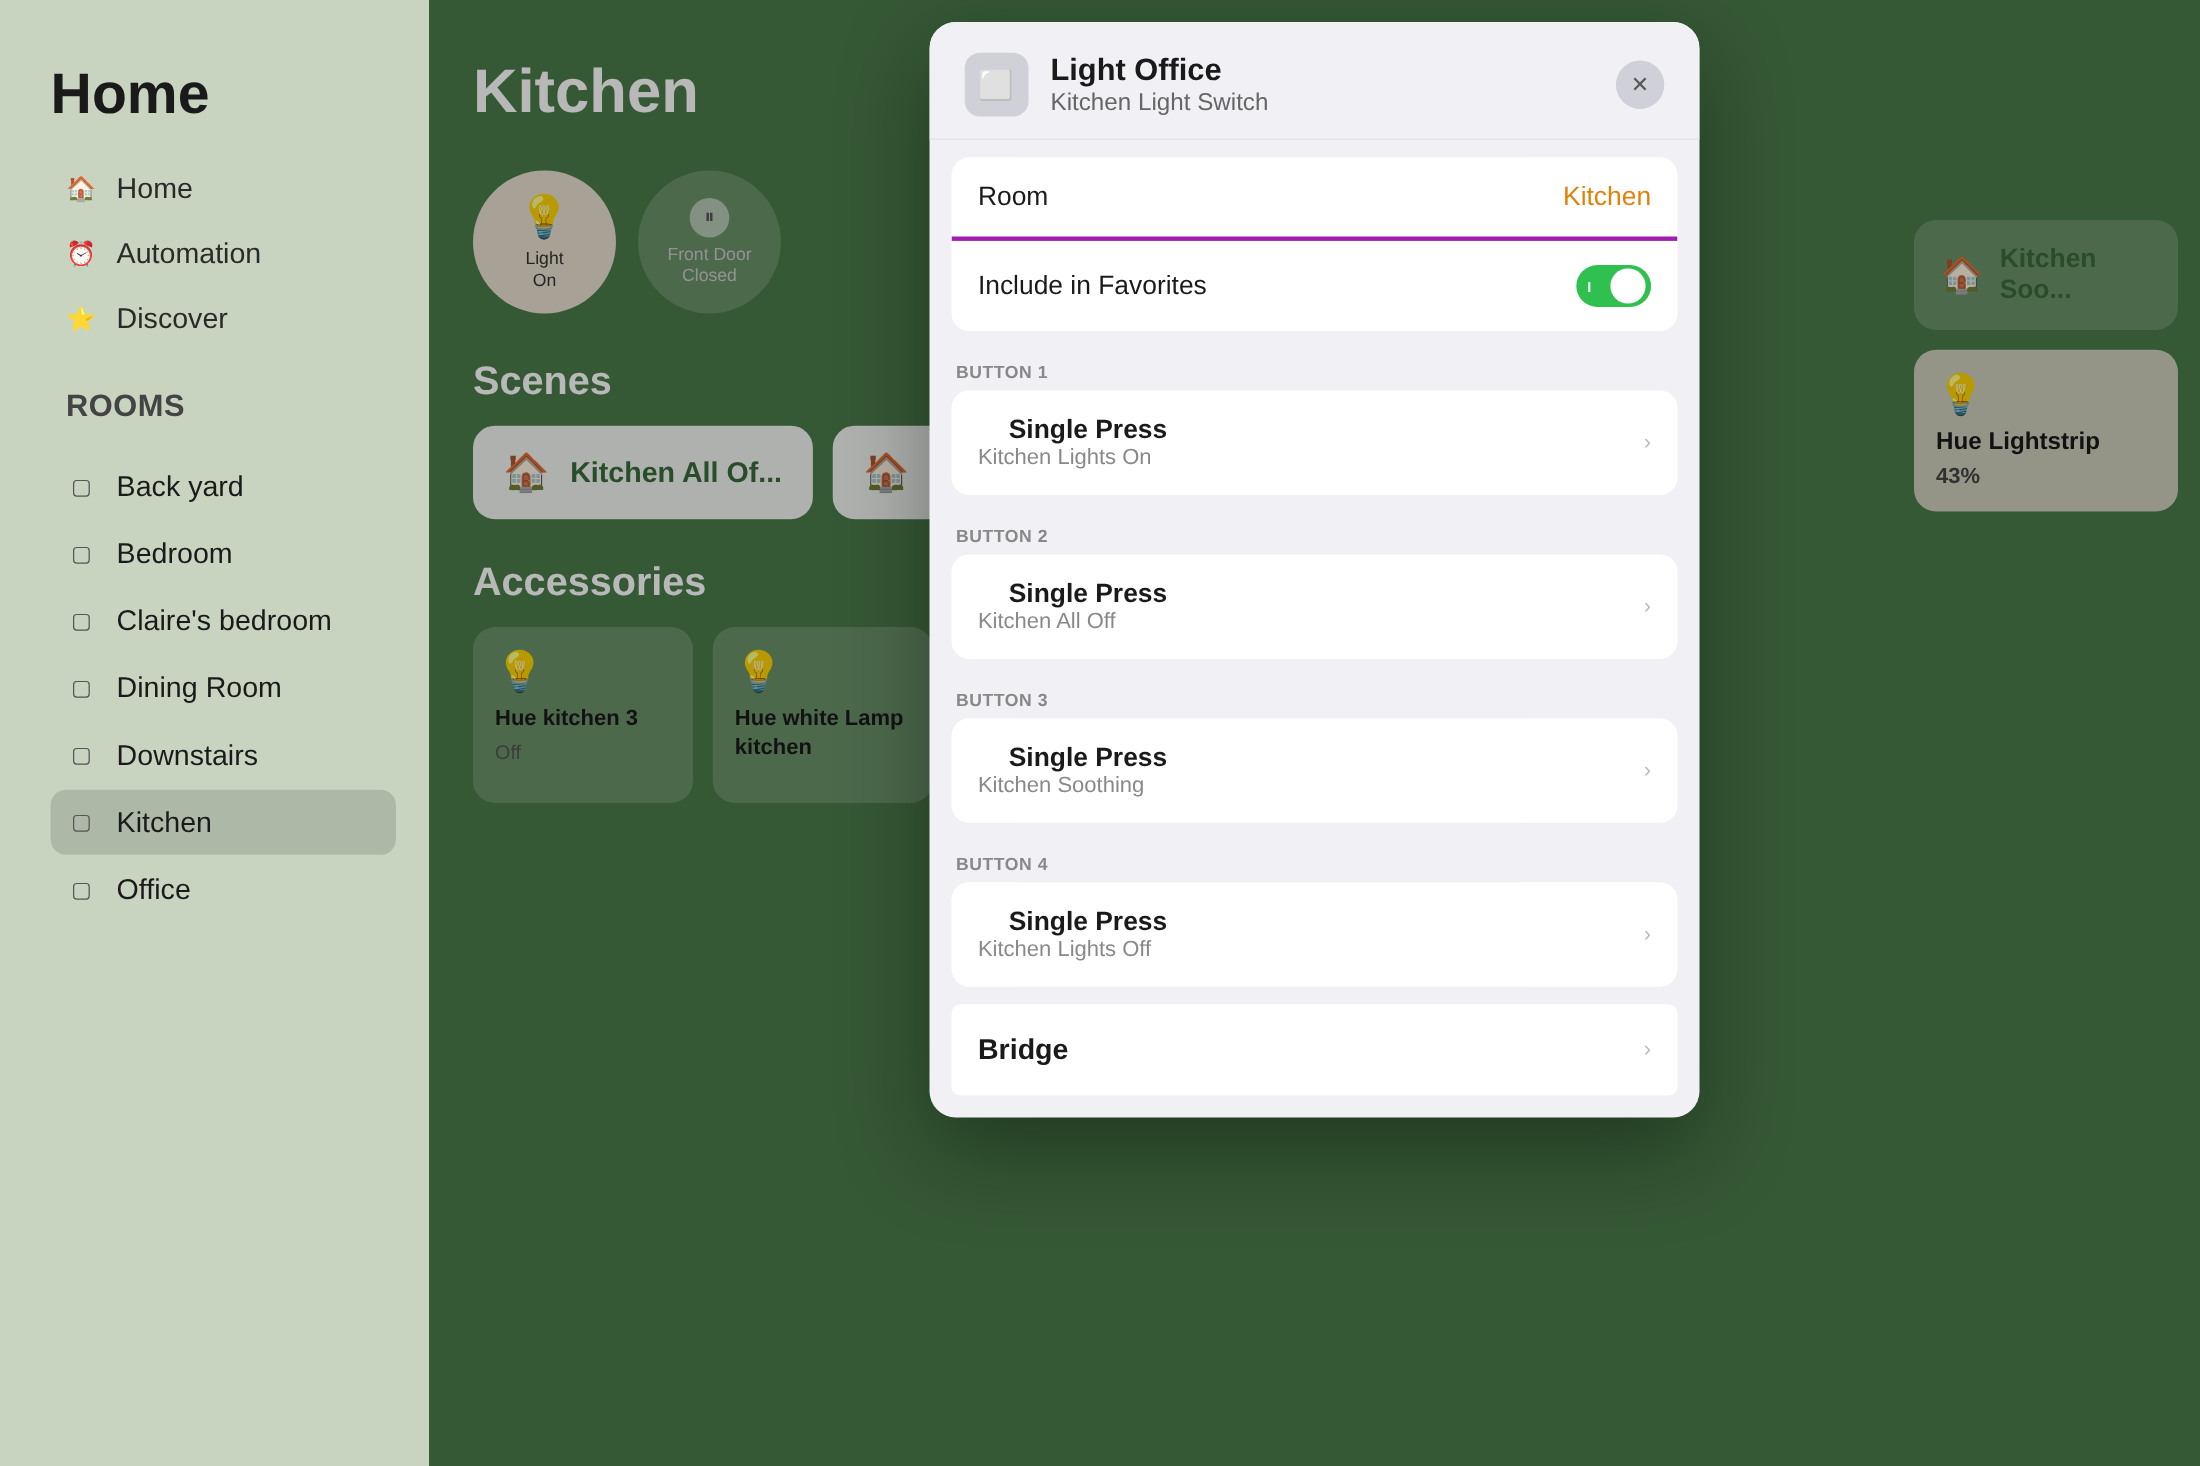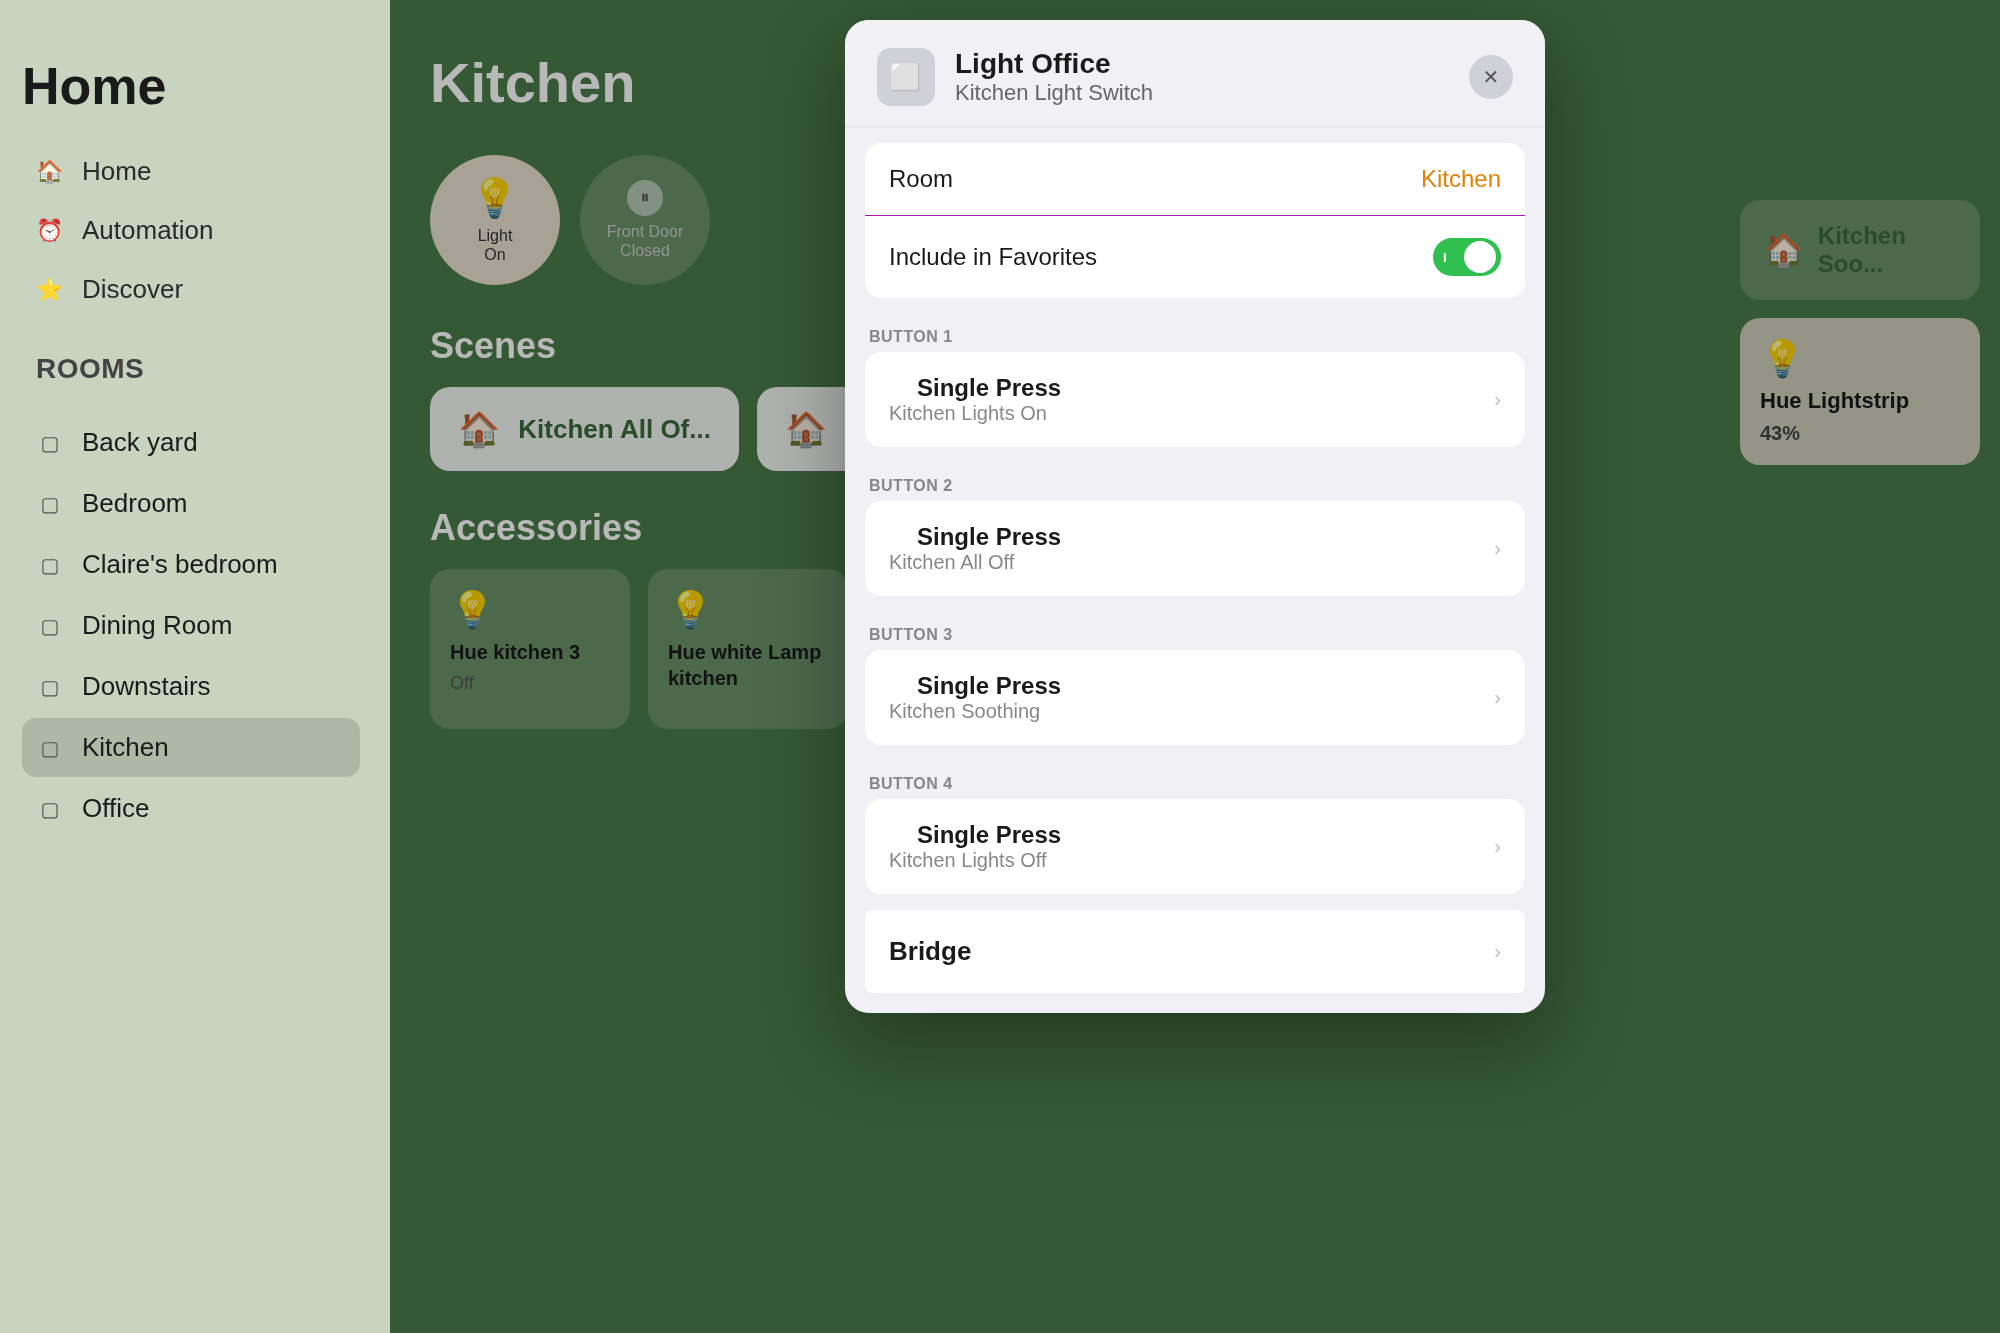--- a/index.html
+++ b/index.html
@@ -10,21 +10,21 @@
       height: 1333px;
       overflow: hidden;
       background: #4a7a4a;
     }
 
     
     .sidebar {
       width: 390px;
       min-width: 390px;
       background: #c8d4c0;
-      padding: 60px 30px 30px 22px;
+      padding: 60px 30px 30px 46px;
       display: flex;
       flex-direction: column;
       gap: 0;
     }
     .sidebar-title {
       font-size: 52px;
       font-weight: 800;
       color: #1a1a1a;
       margin-bottom: 32px;
       line-height: 1;
@@ -311,21 +311,21 @@
       background: #fff;
       margin: 16px 20px;
       border-radius: 16px;
       overflow: hidden;
     }
     .info-row {
       display: flex;
       align-items: center;
       justify-content: space-between;
       padding: 22px 24px;
-      border-bottom: 1px solid #a21caf;
+      border-bottom: 4px solid #a21caf;
     }
     .info-row:last-child { border-bottom: none; }
     .info-row-label {
       font-size: 24px;
       color: #1a1a1a;
     }
     .info-row-value {
       font-size: 24px;
       color: #e0820a;
       font-weight: 500;

